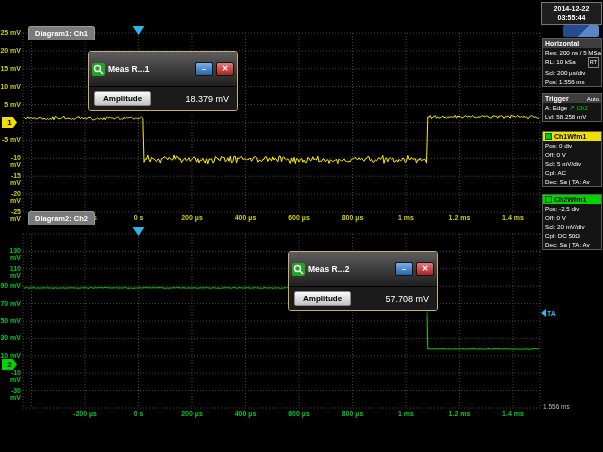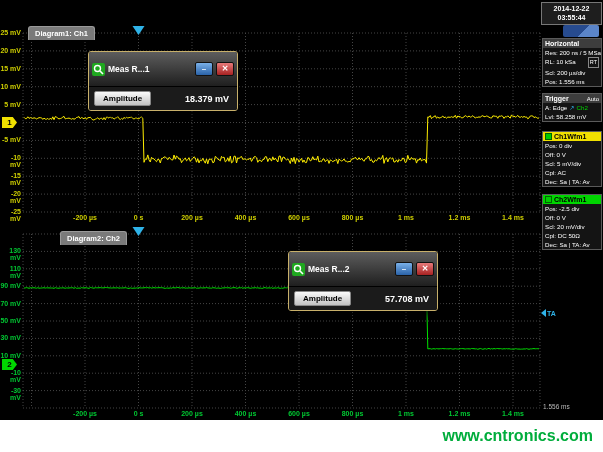--- a/index.html
+++ b/index.html
@@ -5,21 +5,21 @@
   html,body{margin:0;padding:0;background:#333;}
   #screen{position:relative;width:603px;height:452px;background:#000;overflow:hidden;
           font-family:"Liberation Sans",sans-serif;-webkit-font-smoothing:antialiased;}
   #scope-svg{position:absolute;left:0;top:0;}
   .grid{stroke:#454545;stroke-width:1;stroke-dasharray:1 2;}
   #labels{position:absolute;left:0;top:0;width:603px;height:420px;pointer-events:none;}
   .ylab{position:absolute;left:0;width:21px;text-align:right;font-size:7px;font-weight:bold;}
   .xlab{position:absolute;width:40px;text-align:center;font-size:7px;font-weight:bold;}
   .tab{position:absolute;background:#7a7a7a;color:#fff;font-size:7.5px;font-weight:bold;
        padding:2px 6px;border:1px solid #9a9a9a;border-bottom:none;border-radius:3px 3px 0 0;}
-  #tab1{left:28px;top:26px;} #tab2{left:28px;top:231px;margin-left:32px;}
+  #tab1{left:28px;top:26px;} #tab2{left:28px;top:211px;}
   .chtag{position:absolute;left:2px;width:15px;height:11px;font-size:8px;font-weight:bold;
          line-height:11px;text-align:center;color:#000;
          clip-path:polygon(0 0,72% 0,100% 50%,72% 100%,0 100%);}
   #ch1tag{top:117px;background:#f0e000;} #ch2tag{top:359px;background:#00d500;}
   .ta{position:absolute;left:541px;top:309px;display:flex;align-items:center;
       color:#2fb3e8;font-size:7px;font-weight:bold;}
   .ta-tri{width:0;height:0;border-top:4px solid transparent;border-bottom:4px solid transparent;
       border-right:5px solid #2fb3e8;margin-right:1px;}
   .edge-time{position:absolute;left:543px;top:403px;color:#bbb;font-size:6.5px;}
   
@@ -31,21 +31,21 @@
          border-radius:2px 2px 0 0;}
   .popup-title{color:#fff;font-size:8.5px;font-weight:bold;flex:1;}
   .btn-min,.btn-close{width:16px;height:12px;border-radius:2px;color:#fff;font-size:8px;
          line-height:12px;text-align:center;font-weight:bold;border:1px solid #111;}
   .btn-min{background:linear-gradient(#7ab0e8,#2a62a8);}
   .btn-close{background:linear-gradient(#e87a7a,#a82222);}
   .popup-body{display:flex;align-items:center;gap:20px;padding:4px 5px;background:#1b1b1b;
          border-radius:0 0 2px 2px;}
   .param-chip{background:linear-gradient(#fafafa,#c2c2c2);border:1px solid #888;border-radius:2px;
          color:#000;font-size:8px;font-weight:bold;padding:2px 8px;}
-  .meas-value{color:#fff;font-size:9px;font-weight:bold;margin-left:auto;padding-right:3px;}
+  .meas-value{color:#fff;font-size:9px;font-weight:normal;margin-left:auto;padding-right:3px;}
   
   #datetime{position:absolute;left:541px;top:2px;width:59px;height:20px;background:#1e1e1e;
          border:1px solid #777;color:#fff;font-size:7px;font-weight:bold;text-align:center;
          line-height:9px;padding-top:1px;}
   .rs-logo{position:absolute;left:563px;top:25px;width:36px;height:12px;border-radius:2px;
          background:linear-gradient(135deg,#274b8f 55%,#5b85c9 55%);border:1px solid #44engano6;}
   .panel{position:absolute;left:542px;width:58px;background:#141414;border:1px solid #5a5a5a;}
   .panel-h{background:#3d3d3d;color:#fff;font-size:7px;font-weight:bold;padding:1px 2px;
          display:flex;align-items:center;gap:2px;}
   .panel-h .right{margin-left:auto;font-size:6px;font-weight:normal;}
@@ -254,17 +254,14 @@
       <span class="led"></span>
       <span class="hdr-c">Ch2Wfm1</span>
     </div>
     <div class="pline">Pos: -2.5 div</div>
     <div class="pline">Off: 0 V</div>
     <div class="pline">Scl: 20 mV/div</div>
     <div class="pline">Cpl: DC 50Ω</div>
     <div class="pline">Dec: Sa | TA: Av</div>
   </div>
 
-  <div id="strip">
-    <span style="color: rgb(0, 173, 60);">www.cntronics.com</span>
-  </div>
 
 </div>
 
 </body></html>

